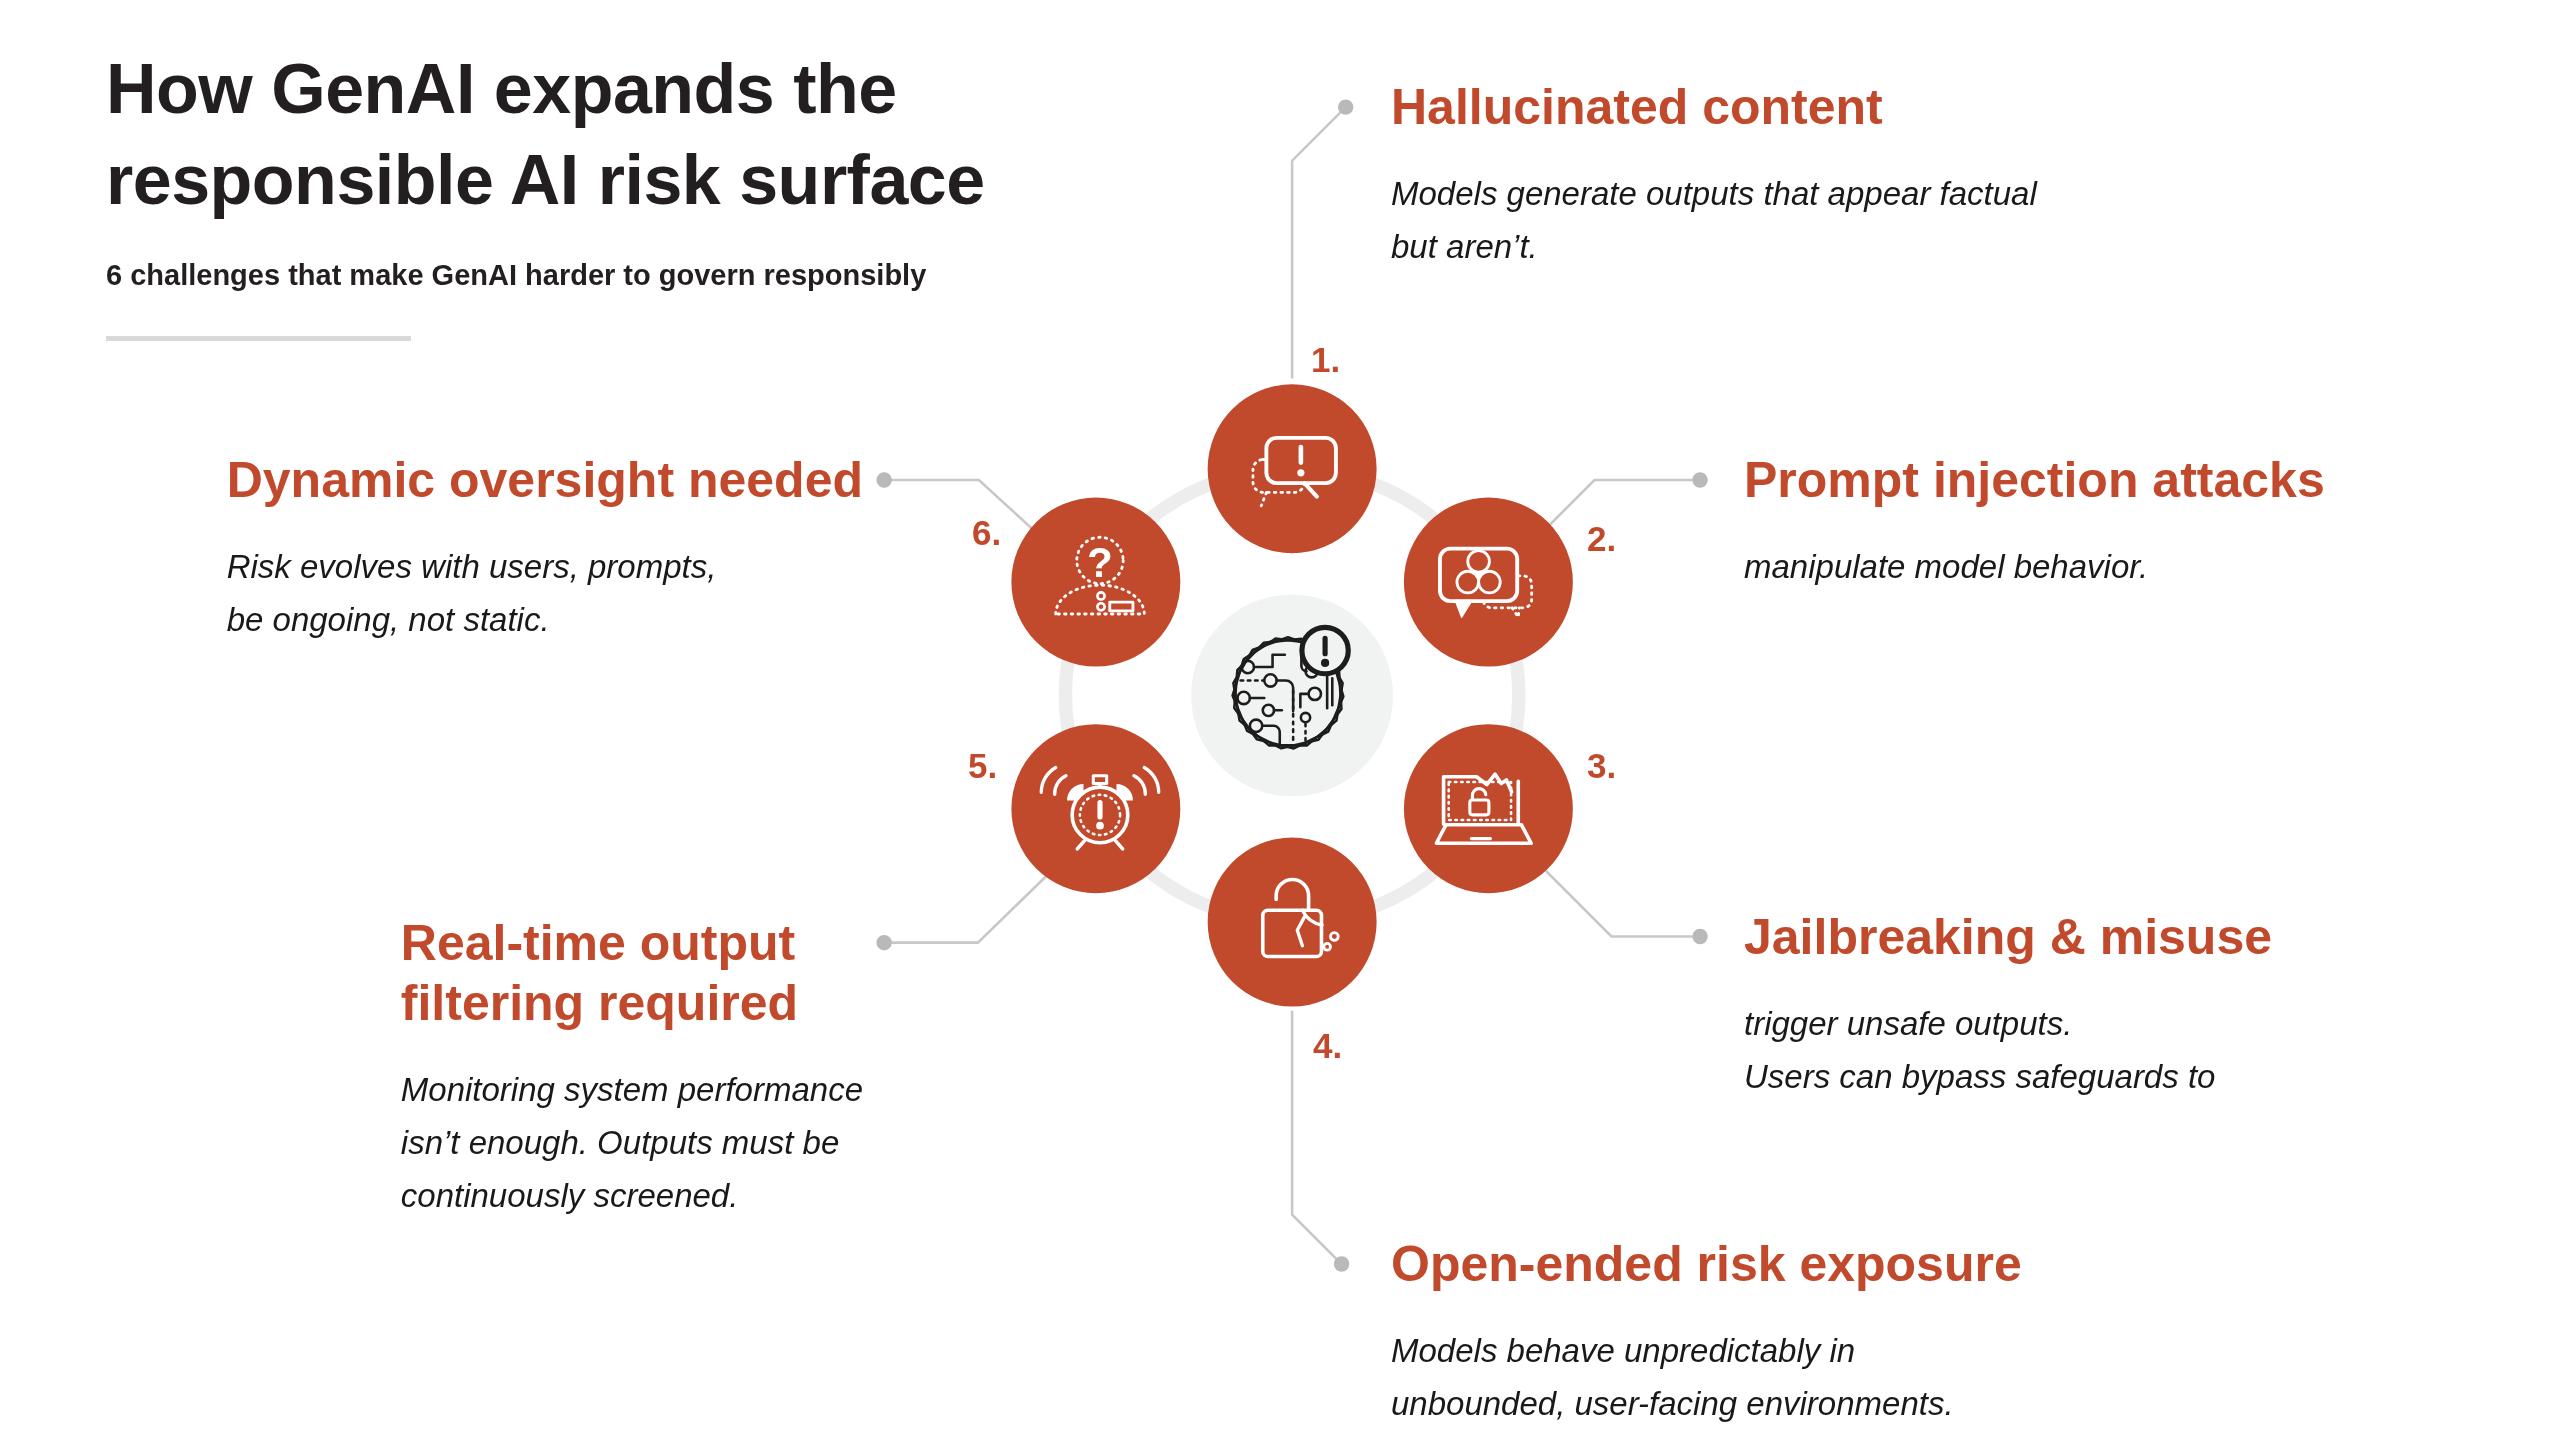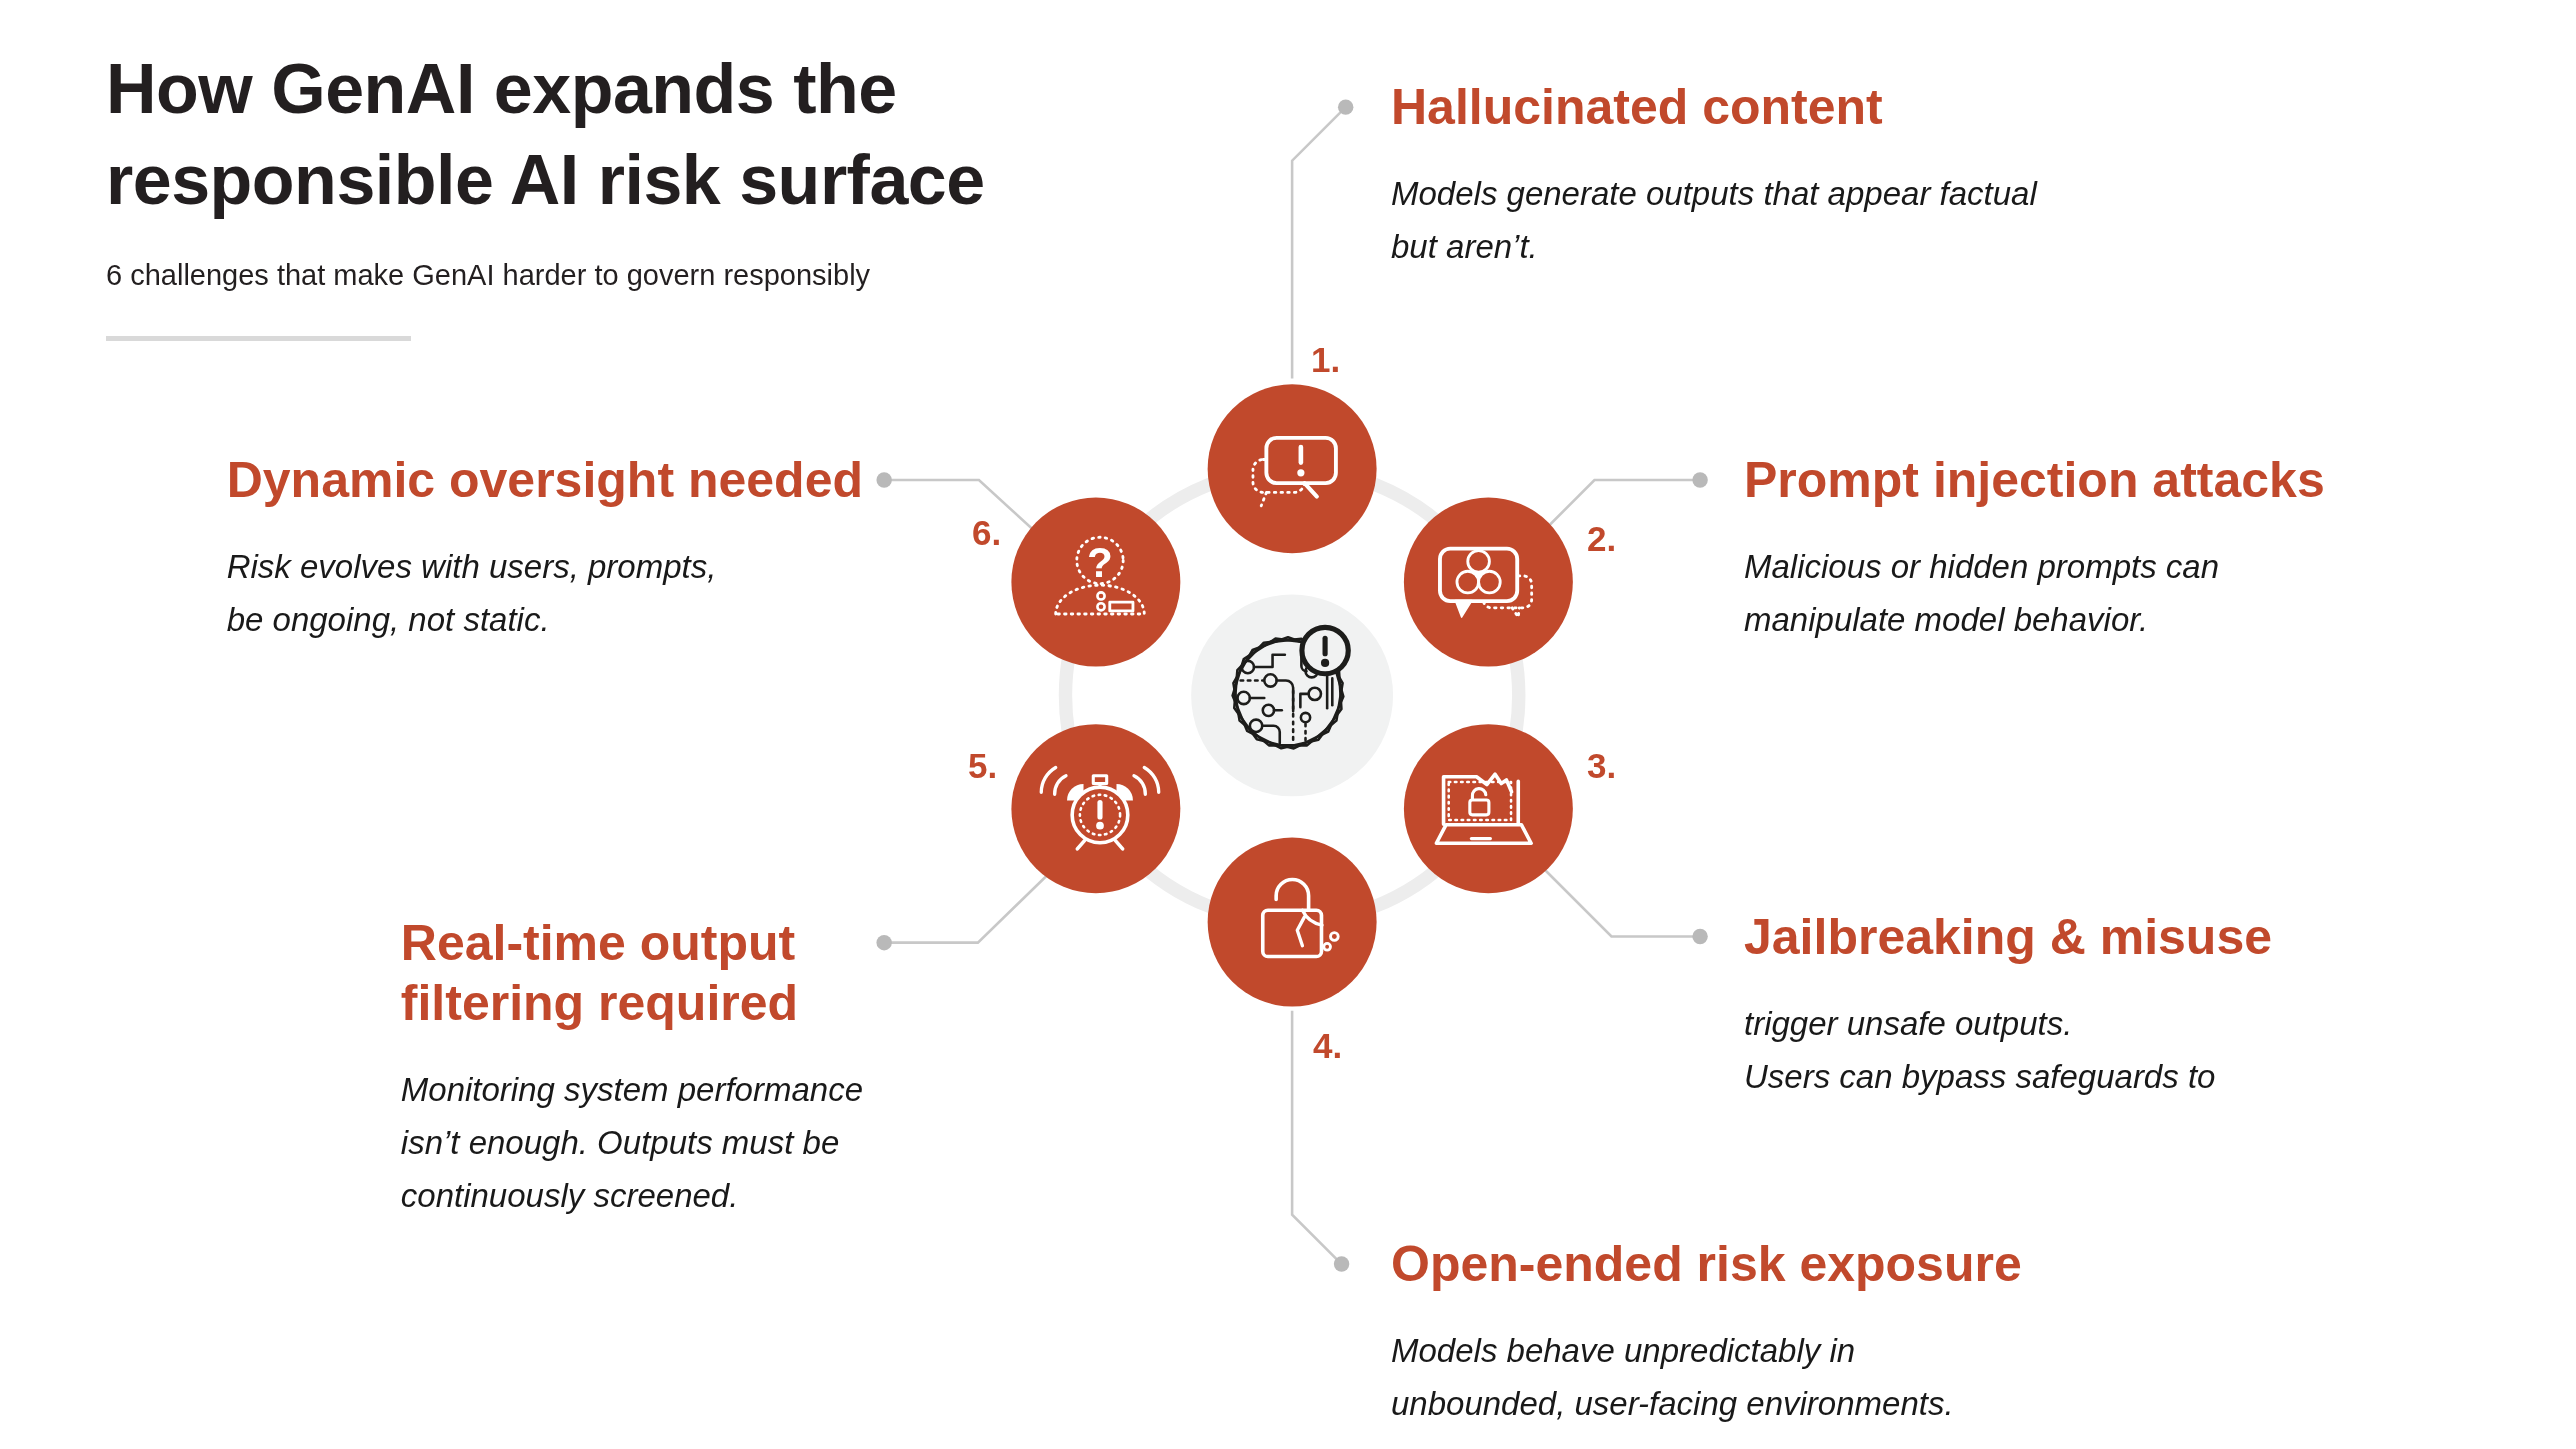--- a/index.html
+++ b/index.html
@@ -15,21 +15,21 @@
   html,body{margin:0;padding:0;background:#ffffff;}
   .canvas{
     position:relative;width:2576px;height:1449px;background:#ffffff;overflow:hidden;
     font-family:"Liberation Sans","DejaVu Sans",sans-serif;color:var(--ink);
   }
   .abs{position:absolute;}
   svg{display:block;}
 
   
   .title-line{font-size:70px;font-weight:bold;line-height:91px;color:var(--ink);white-space:nowrap;letter-spacing:-0.5px;}
-  .subtitle{font-size:29px;font-weight:normal;line-height:36px;color:var(--ink);white-space:nowrap;}
+  .subtitle{font-size:29px;font-weight:bold;line-height:36px;color:var(--ink);white-space:nowrap;}
   .divider{background:var(--divider);}
 
   
   .block{position:absolute;}
   .block.right-align{text-align:left;}
   .t-ln{font-size:50px;font-weight:bold;line-height:60px;color:var(--accent);white-space:nowrap;}
   .body{margin-top:30px;}
   .b-ln{font-size:33px;font-style:italic;line-height:53px;color:var(--body);white-space:nowrap;}
 
   .num{position:absolute;font-size:35px;font-weight:bold;line-height:35px;color:var(--accent);white-space:nowrap;}
@@ -196,21 +196,20 @@
     <div class="t-ln">Hallucinated content</div>
     <div class="body">
       <div class="b-ln">Models generate outputs that appear factual</div>
       <div class="b-ln">but aren’t.</div>
     </div>
   </div>
 
   <div class="block" style="left:1744px;top:450px">
     <div class="t-ln">Prompt injection attacks</div>
     <div class="body">
-      <div class="b-ln">Malicious or hidden prompts can</div>
       <div class="b-ln">manipulate model behavior.</div>
     </div>
   </div>
 
   <div class="block" style="left:1744px;top:907px">
     <div class="t-ln">Jailbreaking &amp; misuse</div>
     <div class="body">
       <div class="b-ln">trigger unsafe outputs.</div>
       <div class="b-ln">Users can bypass safeguards to</div>
     </div>

